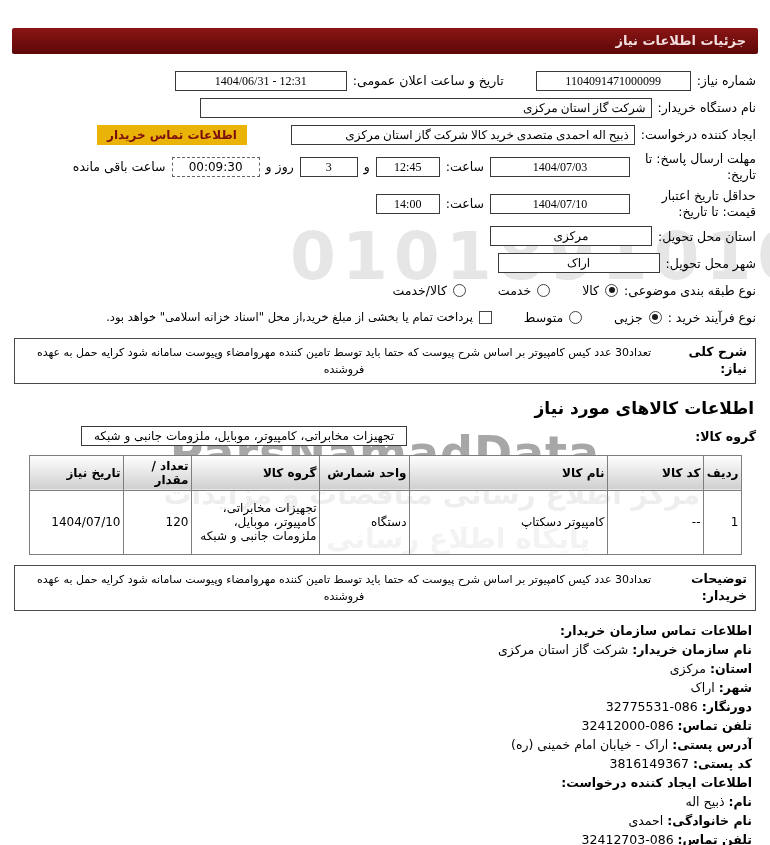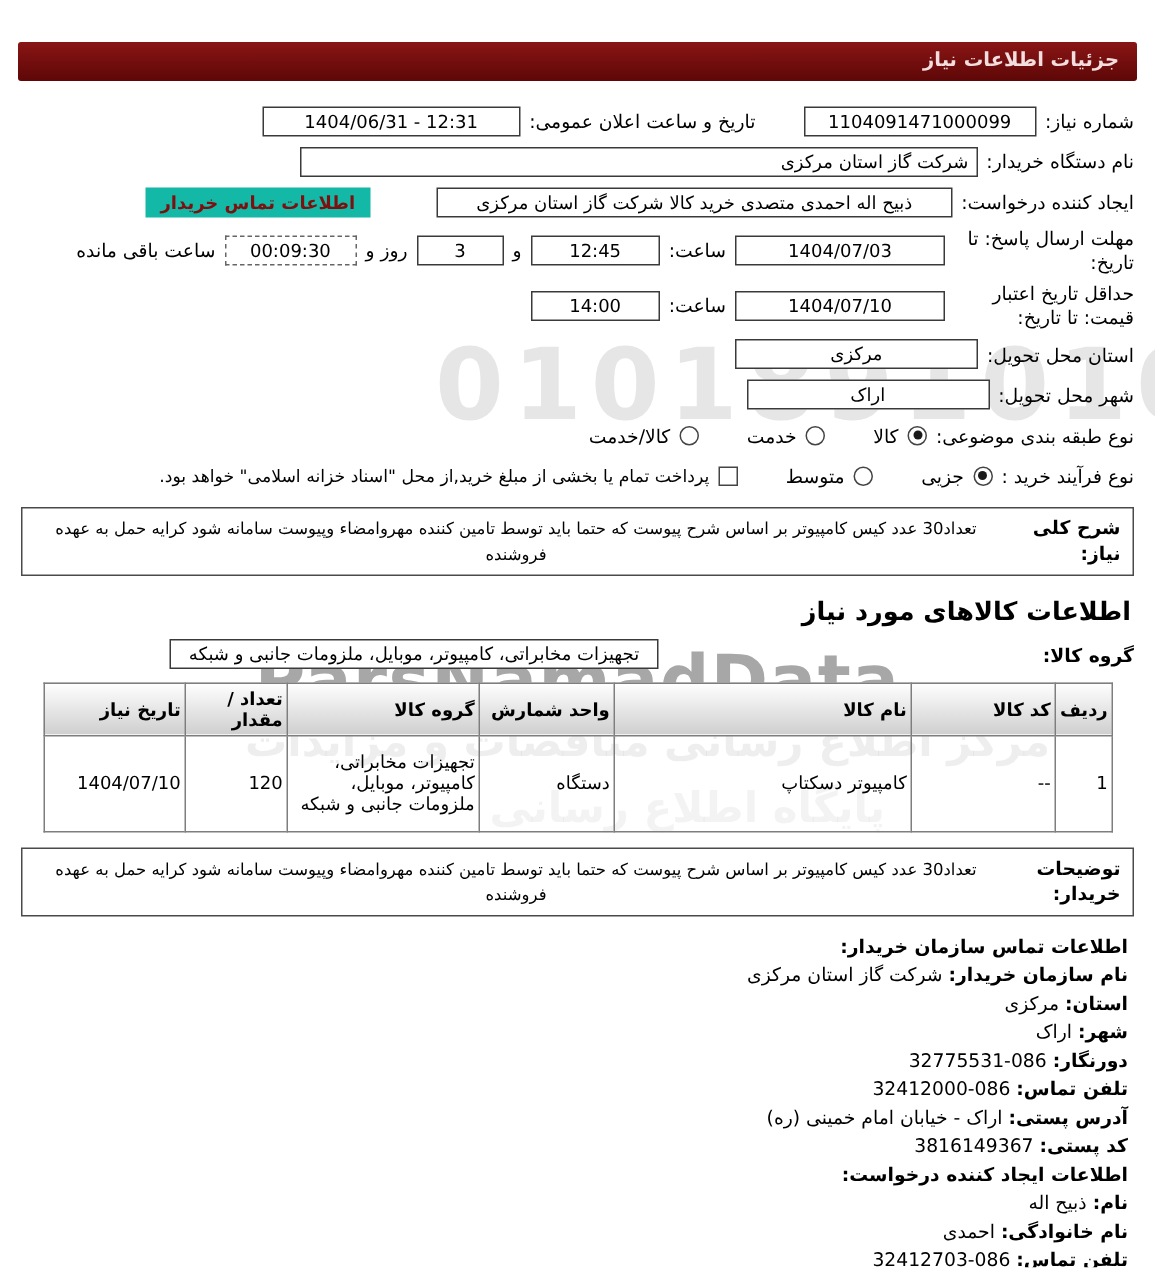--- a/index.html
+++ b/index.html
@@ -17,29 +17,29 @@
             color:rgba(140,140,140,.32); white-space:nowrap; }
   .wm-fa2 { position:absolute; top:522px; right:180px; font-size:28px; font-weight:bold;
             color:rgba(150,150,150,.26); white-space:nowrap; }
   .content { position:relative; z-index:1; padding:0 12px; }
   .titlebar { margin:28px 0 16px; height:26px; line-height:26px; padding:0 12px;
               background:linear-gradient(180deg,#8a1515,#5e0707); color:#f2dede;
               font-size:13px; font-weight:bold; border-radius:2px; }
   .frow { display:flex; align-items:center; margin:6px 2px; min-height:21px; gap:6px; }
   .lbl { font-size:12.5px; white-space:nowrap; }
   .lblwrap { font-size:12.5px; width:120px; line-height:1.25; flex:none; }
-  .bold { font-weight:bold; }
+  .bold { font-weight:bold;margin-left:32px; }
   .box { border:1px solid #3a3a3a; background:#fff; min-height:20px; line-height:18px;
-         padding:0 5px; font-size:12px; text-align:center; overflow:hidden; white-space:nowrap; }
+         padding:0 5px; font-size:12px; text-align:center; overflow:hidden; white-space:nowrap;font-family:Liberation Serif, serif; }
   .ltr { direction:ltr; }
   .w155{width:155px;} .w172{width:172px;} .w452{width:452px; text-align:right;}
-  .w400{width:344px; } .w140{width:140px;} .w70{width:86px;}
+  .w400{width:344px; text-align:right;} .w140{width:140px;} .w70{width:64px;}
   .w58{width:58px;} .w162{width:162px;}
   .gapL { margin-right:26px; }
-  .ybtn { background:#14b8a6; color:#7d0f0f; border:none; font-family:inherit;
+  .ybtn { background:#eab308; color:#7d0f0f; border:none; font-family:inherit;
           font-size:12px; font-weight:bold; padding:3px 10px; margin-right:38px; cursor:pointer; }
   .timer { border:1px dashed #666; width:88px; text-align:center; font-size:12px;
            direction:ltr; padding:2px 0; background:#fff; }
   .radio { width:13px; height:13px; border:1px solid #444; border-radius:50%; background:#fff;
            display:inline-block; position:relative; flex:none; cursor:pointer; }
   .radio.sel::after { content:""; position:absolute; left:2.5px; top:2.5px; right:2.5px;
            bottom:2.5px; border-radius:50%; background:#1a1a1a; }
   .chk { width:13px; height:13px; border:1px solid #444; background:#fff; display:inline-block;
          flex:none; cursor:pointer; }
   .optgap { margin-right:26px; }

